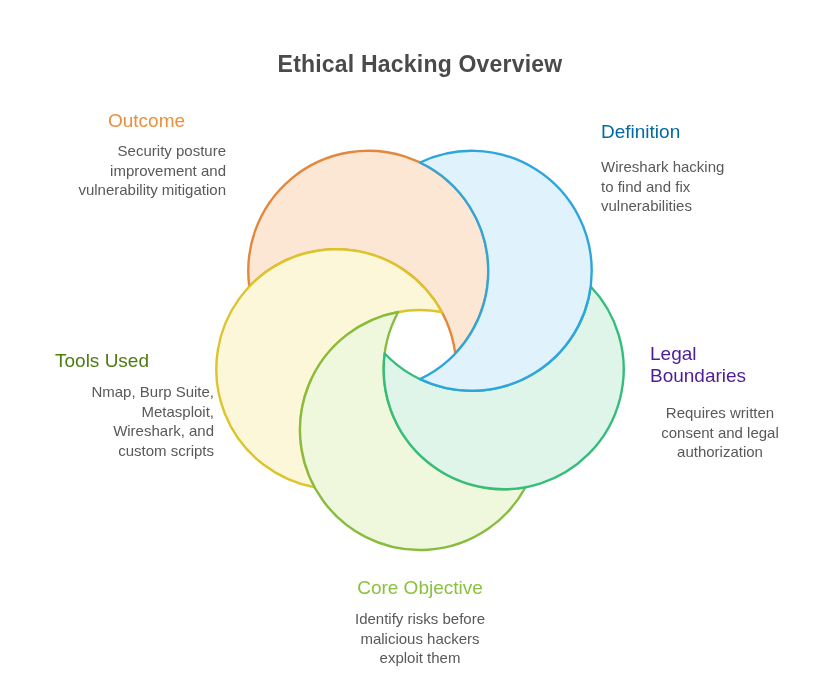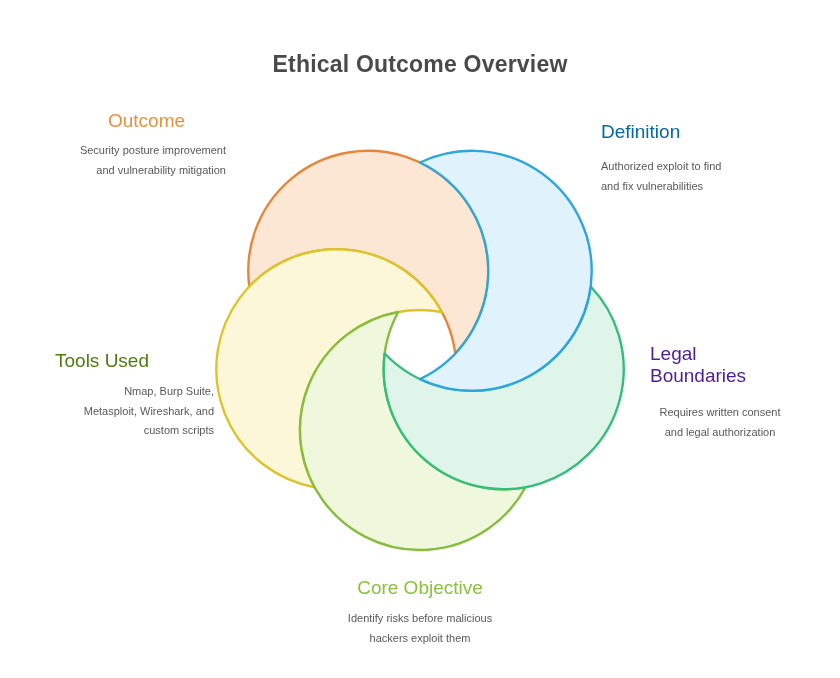--- a/index.html
+++ b/index.html
@@ -6,21 +6,21 @@
   .canvas{
     position:relative;width:840px;height:678px;background:#ffffff;overflow:hidden;
     font-family:"Liberation Sans",sans-serif;
   }
   .pinwheel{position:absolute;left:0;top:0;width:840px;height:678px;}
   .title{
     position:absolute;top:51px;left:0;right:0;text-align:center;
     font-size:23px;font-weight:bold;color:#4A4A4A;letter-spacing:.2px;
   }
   .hd{position:absolute;font-size:19px;line-height:22px;font-weight:400;}
-  .bd{position:absolute;font-size:11px;line-height:19.5px;color:#595959;}
+  .bd{position:absolute;font-size:15px;line-height:19.5px;color:#595959;}
   .hd-outcome{left:108px;top:110px;}
   .bd-outcome{left:76px;top:141px;width:150px;text-align:right;}
   .hd-definition{left:601px;top:121px;}
   .bd-definition{left:601px;top:157px;width:140px;text-align:left;}
   .hd-legal{left:650px;top:343px;width:120px;}
   .bd-legal{left:650px;top:403px;width:140px;text-align:center;}
   .hd-tools{left:55px;top:350px;}
   .bd-tools{left:79px;top:382px;width:135px;text-align:right;}
   .hd-core{left:320px;top:577px;width:200px;text-align:center;}
   .bd-core{left:340px;top:609px;width:160px;text-align:center;}
@@ -31,27 +31,27 @@
 <div class="canvas">
 
   <svg class="pinwheel" id="pinwheel" viewBox="0 0 840 678">
       <path d="M 249.31 286.54 A 120 120 0 1 1 455.27 353.46 A 120 120 0 0 0 249.31 286.54 Z" fill="#FBE7D4" stroke="#E3873C" stroke-width="2.4" stroke-linejoin="round"></path>
       <path d="M 314.51 487.20 A 120 120 0 1 1 441.80 312.00 A 120 120 0 0 0 314.51 487.20 Z" fill="#FCF7D9" stroke="#DDC42C" stroke-width="2.4" stroke-linejoin="round"></path>
       <path d="M 525.49 487.20 A 120 120 0 1 1 398.20 312.00 A 120 120 0 0 0 525.49 487.20 Z" fill="#EFF8DC" stroke="#87BC3F" stroke-width="2.4" stroke-linejoin="round"></path>
       <path d="M 590.69 286.54 A 120 120 0 1 1 384.73 353.46 A 120 120 0 0 0 590.69 286.54 Z" fill="#DFF5E9" stroke="#35BD7B" stroke-width="2.4" stroke-linejoin="round"></path>
       <path d="M 420.00 162.53 A 120 120 0 1 1 420.00 379.09 A 120 120 0 0 0 420.00 162.53 Z" fill="#E0F2FB" stroke="#2EA5DB" stroke-width="2.4" stroke-linejoin="round"></path>
     </svg>
 
-  <div class="title">Ethical Outcome Overview</div>
+  <div class="title">Ethical Hacking Overview</div>
 
   <div class="hd hd-outcome" style="color: rgb(232, 145, 63);">Outcome</div>
   <div class="bd bd-outcome">Security posture improvement and vulnerability mitigation</div>
 
   <div class="hd hd-definition" style="color: #0369a1;">Definition</div>
-  <div class="bd bd-definition">Authorized exploit to find and fix vulnerabilities</div>
+  <div class="bd bd-definition">Wireshark hacking to find and fix vulnerabilities</div>
 
   <div class="hd hd-legal" style="color: #4c1d95;">Legal Boundaries</div>
   <div class="bd bd-legal">Requires written consent and legal authorization</div>
 
   <div class="hd hd-tools" style="color: #4d7c0f;">Tools Used</div>
   <div class="bd bd-tools">Nmap, Burp Suite, Metasploit, Wireshark, and custom scripts</div>
 
   <div class="hd hd-core" style="color: rgb(139, 193, 64);">Core Objective</div>
   <div class="bd bd-core">Identify risks before malicious hackers exploit them</div>
 

